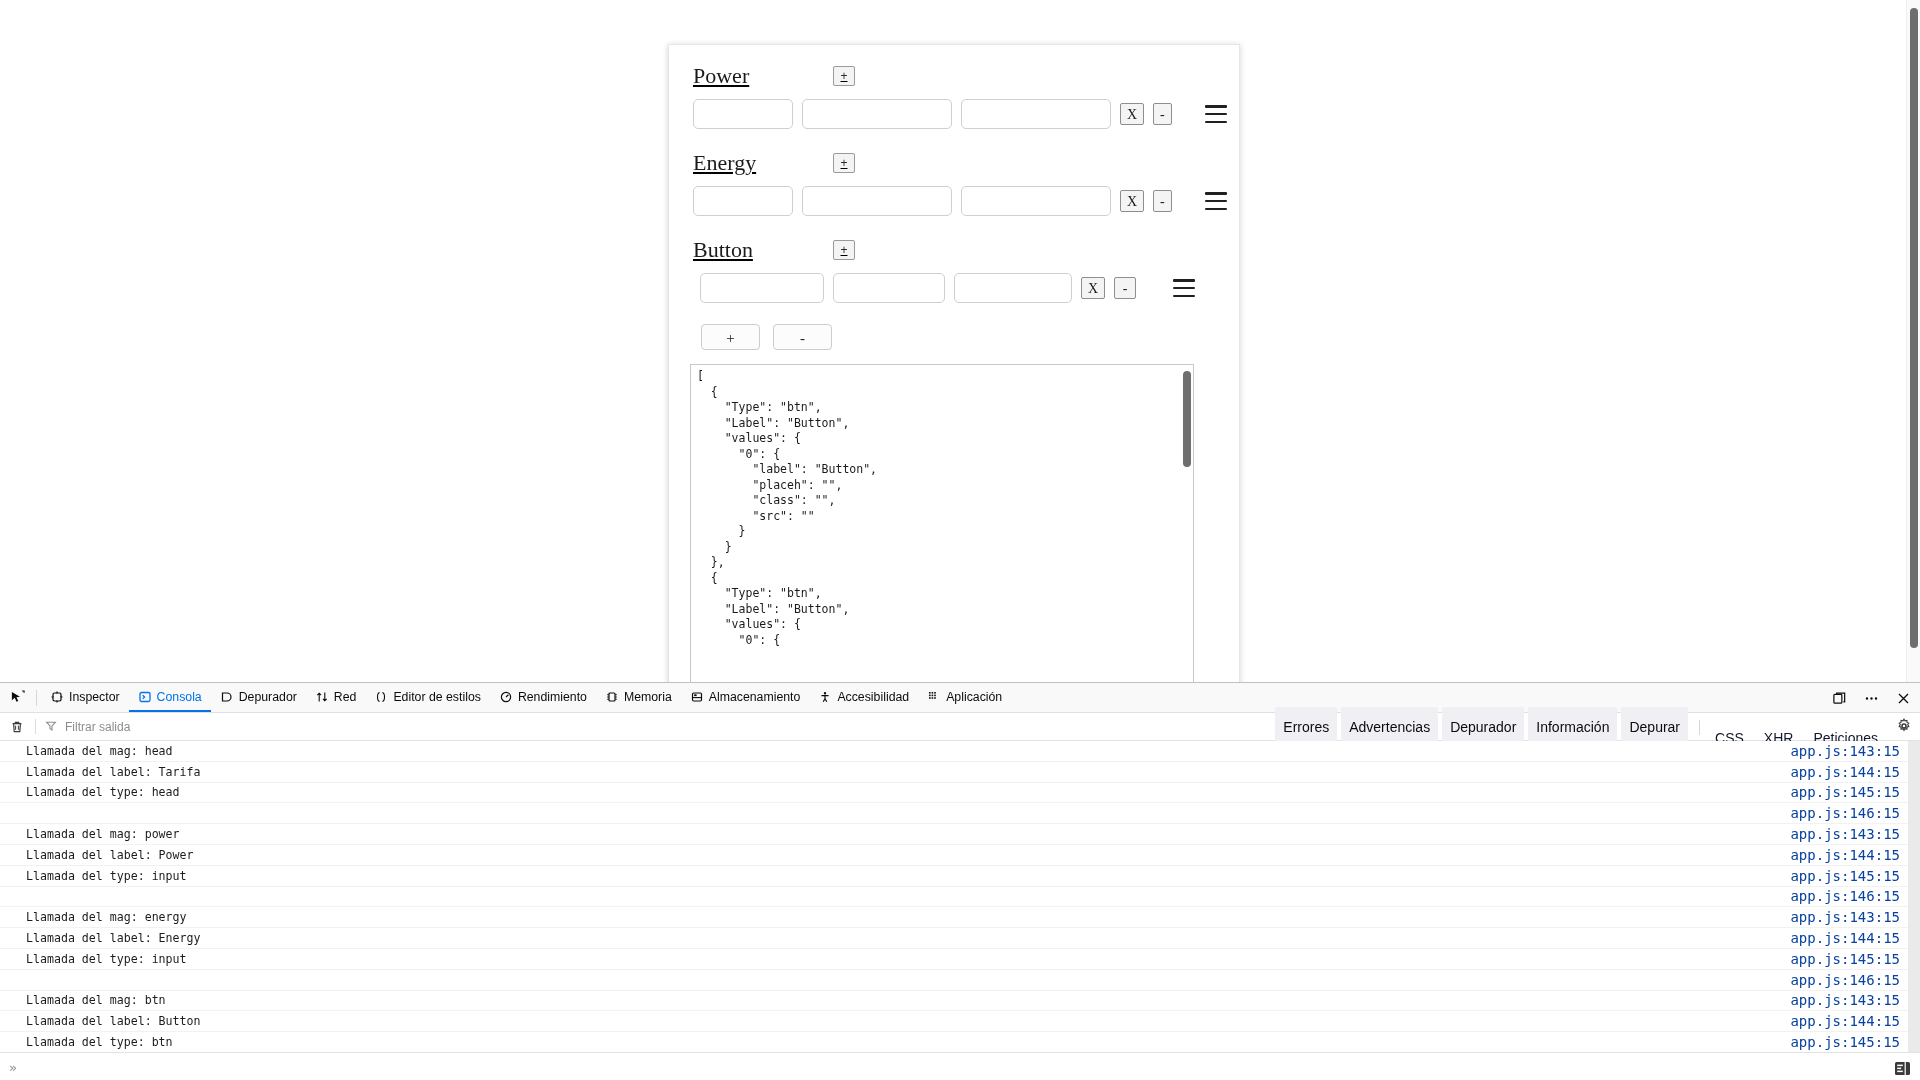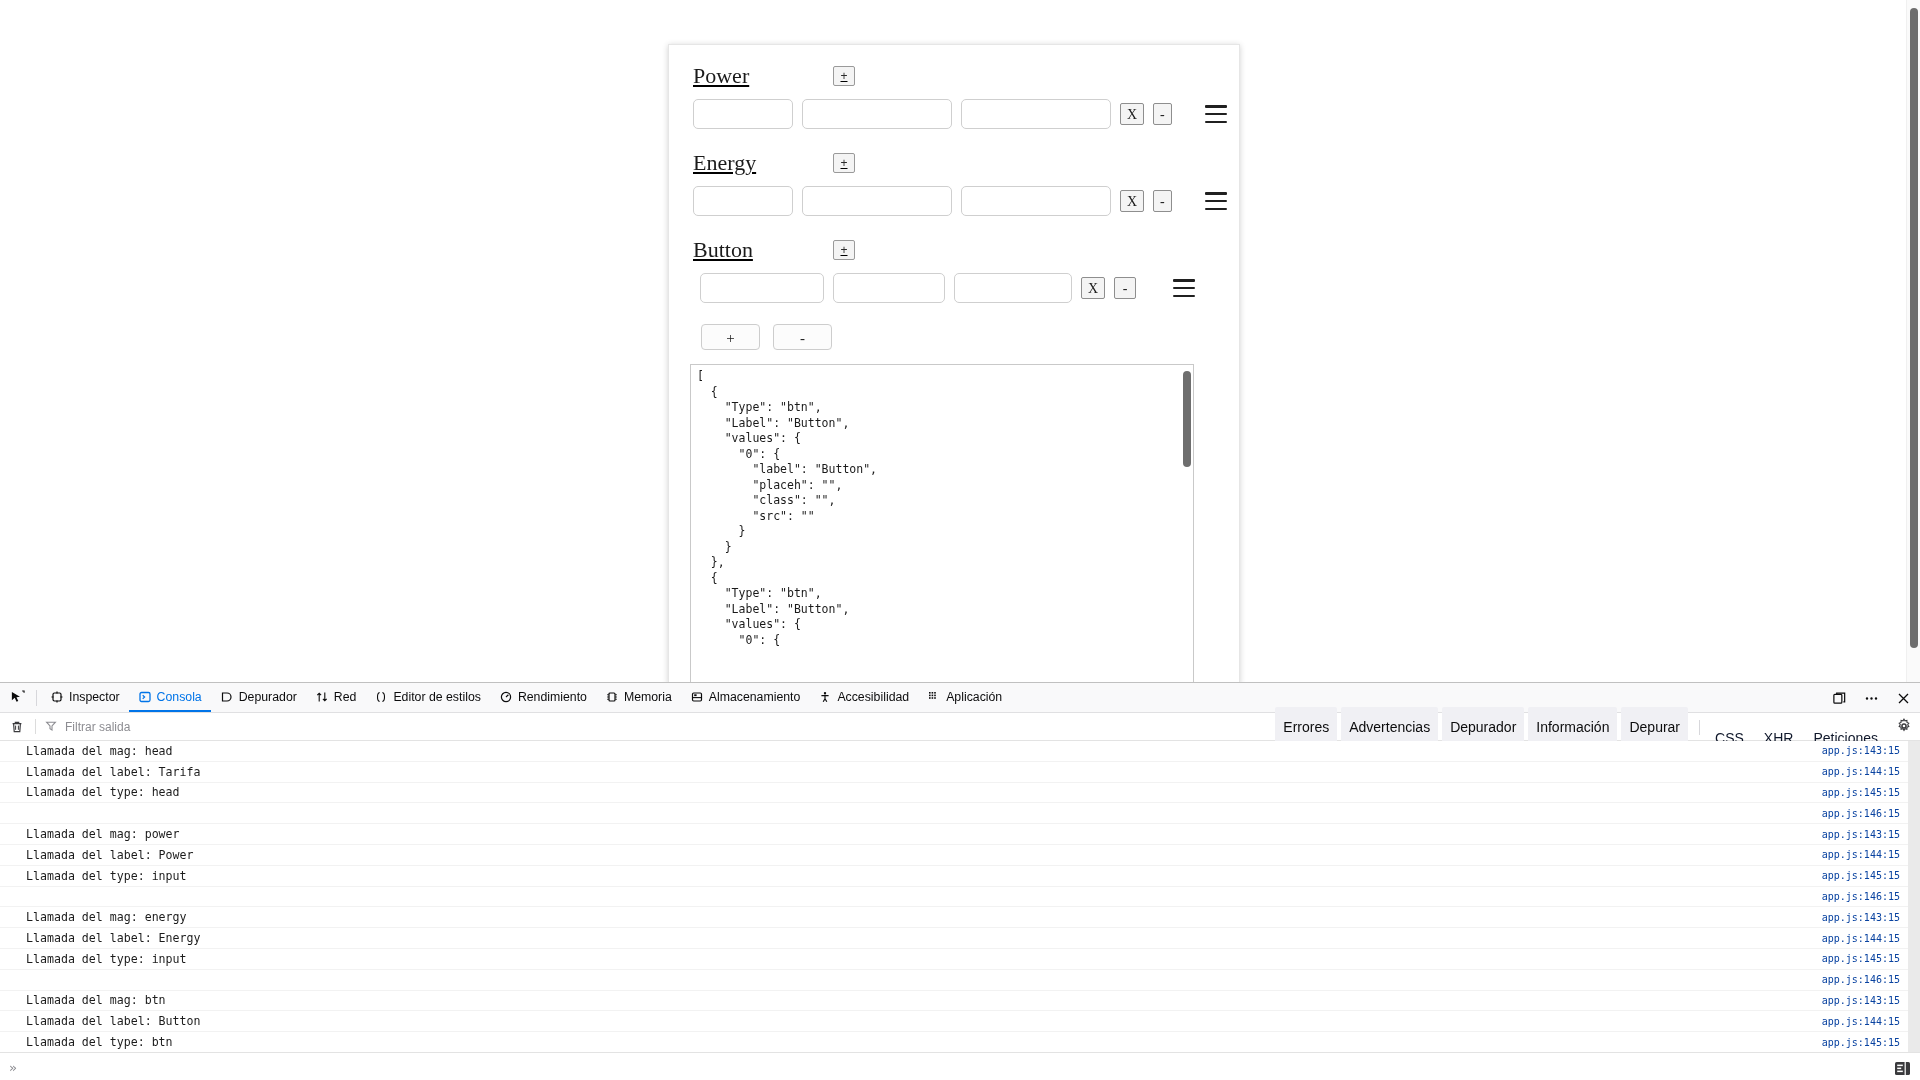--- a/index.html
+++ b/index.html
@@ -272,21 +272,21 @@
     height: 20.8px;
     border-bottom: 1px solid #f2f2f2;
     padding-left: 26px;
     font-family: "DejaVu Sans Mono", "Liberation Mono", monospace;
     font-size: 11.6px;
     color: #1c1c1c;
   }
   .log-row .msg { white-space: pre; }
   .log-row .src {
     position: absolute; right: 20px;
-    color: #0842a0; font-size: 10px;
+    color: #0842a0; font-size: 14px;
     font-family: "DejaVu Sans Mono", "Liberation Mono", monospace;
     cursor: default;
   }
   .log-row.empty .msg { color: transparent; }
 
   .console-scrollbar {
     position: absolute; right: 0; top: 0; width: 12px; height: 100%;
     background: #eaeaea;
   }
 

